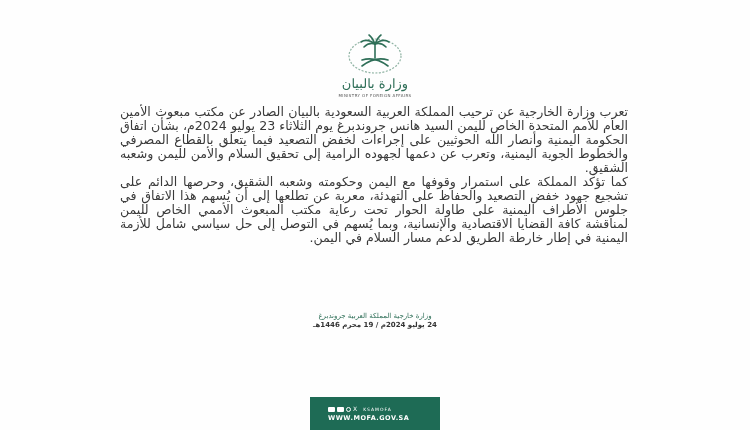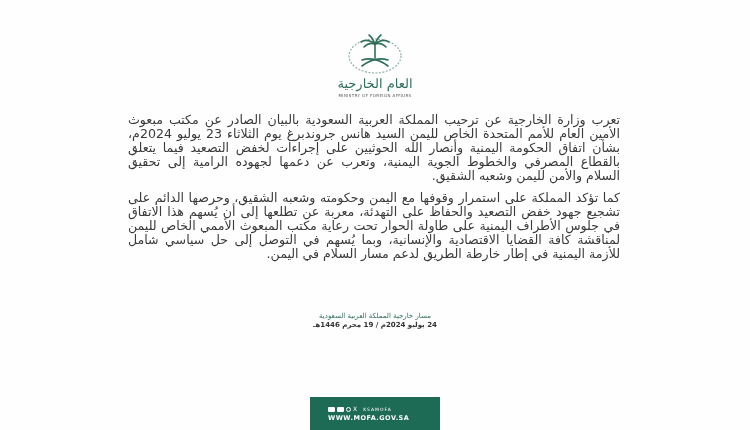--- a/index.html
+++ b/index.html
@@ -60,21 +60,21 @@
       top: 105px;
       width: 508px;
       direction: rtl;
       text-align: justify;
       text-align-last: right;
       color: #3a3a3a;
       font-size: 12.6px;
       line-height: 14.05px;
     }
     .statement p {
-      margin: 8px;
+      margin: 0;
     }
     
     .signature {
       position: absolute;
       left: 250px;
       top: 312px;
       width: 250px;
       text-align: center;
       direction: rtl;
       font-size: 7px;
@@ -160,31 +160,31 @@
         <path d="M30 12 Q36 10 41 15"></path>
         <path d="M30 12 Q27 5 24 3"></path>
         <path d="M30 12 Q33 5 36 3"></path>
       </g>
 
       <g stroke="#2f6f58" stroke-width="1.6" fill="none" stroke-linecap="round">
         <path d="M17 34 Q30 24 43 28"></path>
         <path d="M43 34 Q30 24 17 28"></path>
       </g>
     </svg>
-    <span class="ar-name">العام الخارجية</span>
+    <span class="ar-name">وزارة بالبيان</span>
     <span class="en-name">MINISTRY OF FOREIGN AFFAIRS</span>
   </div>
 
   <div class="statement">
     <p>تعرب وزارة الخارجية عن ترحيب المملكة العربية السعودية بالبيان الصادر عن مكتب مبعوث الأمين العام للأمم المتحدة الخاص لليمن السيد هانس جروندبرغ يوم الثلاثاء 23 يوليو 2024م، بشأن اتفاق الحكومة اليمنية وأنصار الله الحوثيين على إجراءات لخفض التصعيد فيما يتعلق بالقطاع المصرفي والخطوط الجوية اليمنية، وتعرب عن دعمها لجهوده الرامية إلى تحقيق السلام والأمن لليمن وشعبه الشقيق.</p>
     <p>كما تؤكد المملكة على استمرار وقوفها مع اليمن وحكومته وشعبه الشقيق، وحرصها الدائم على تشجيع جهود خفض التصعيد والحفاظ على التهدئة، معربة عن تطلعها إلى أن يُسهم هذا الاتفاق في جلوس الأطراف اليمنية على طاولة الحوار تحت رعاية مكتب المبعوث الأممي الخاص لليمن لمناقشة كافة القضايا الاقتصادية والإنسانية، وبما يُسهم في التوصل إلى حل سياسي شامل للأزمة اليمنية في إطار خارطة الطريق لدعم مسار السلام في اليمن.</p>
   </div>
 
   <div class="signature">
-    <div>مسار خارجية المملكة العربية السعودية</div>
+    <div>وزارة خارجية المملكة العربية جروندبرغ</div>
     <div class="date">24 يوليو 2024م / 19 محرم 1446هـ</div>
   </div>
 
   <div class="footer-block">
     <div class="social">
       <span class="ic"></span>
       <span class="ic"></span>
       <span class="ic round"></span>
       <span class="ic x">X</span>
       <span class="handle">KSAMOFA</span>

